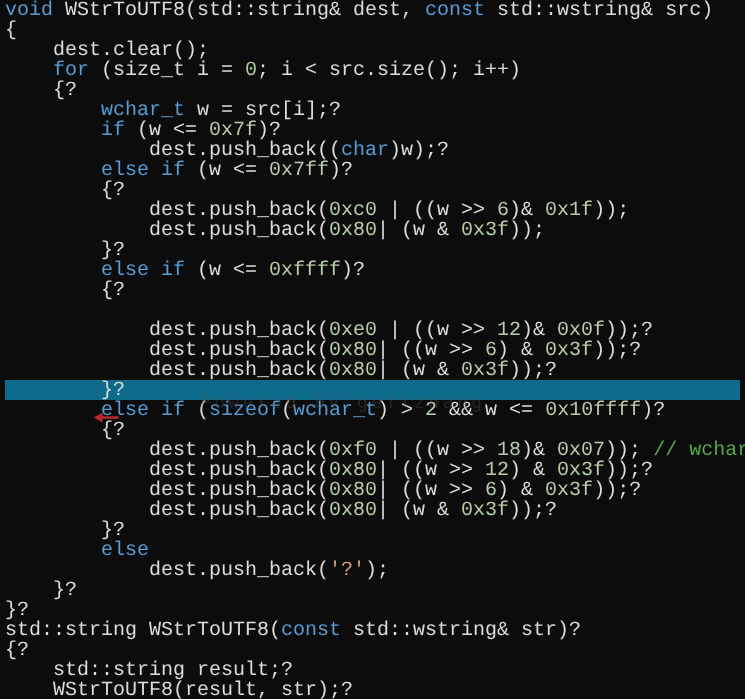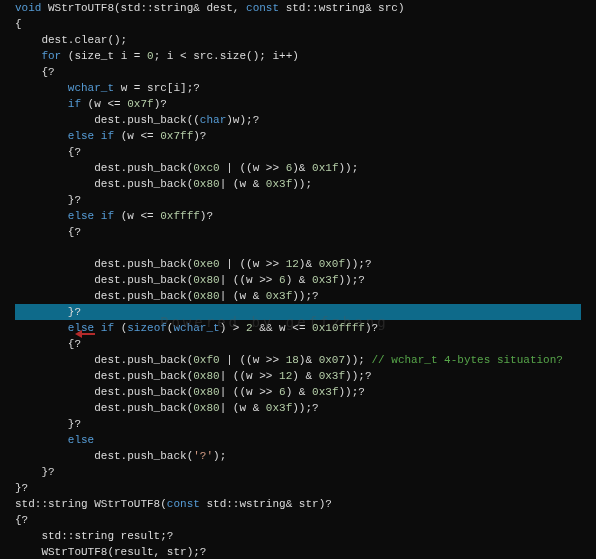--- a/index.html
+++ b/index.html
@@ -5,23 +5,23 @@
   html, body {
     margin: 0;
     padding: 0;
     width: 596px;
     height: 559px;
     background: #0c0c0c;
     overflow: hidden;
   }
   pre {
     margin: 0;
-    padding: 0 15px;
+    padding: 0 4px;
     font-family: Consolas, "Courier New", monospace;
-    font-size: 11px;
+    font-size: 16px;
     line-height: 16px;
     color: #dcdcdc;
     white-space: pre;
   }
   .kw   { color: #569cd6; }
   .str  { color: #d69d85; }
   .num  { color: #b5cea8; }
   .cmt  { color: #57a64a; }
   .line { display: block; height: 16px; }
   .hl   { background: #0e6a8a; }

